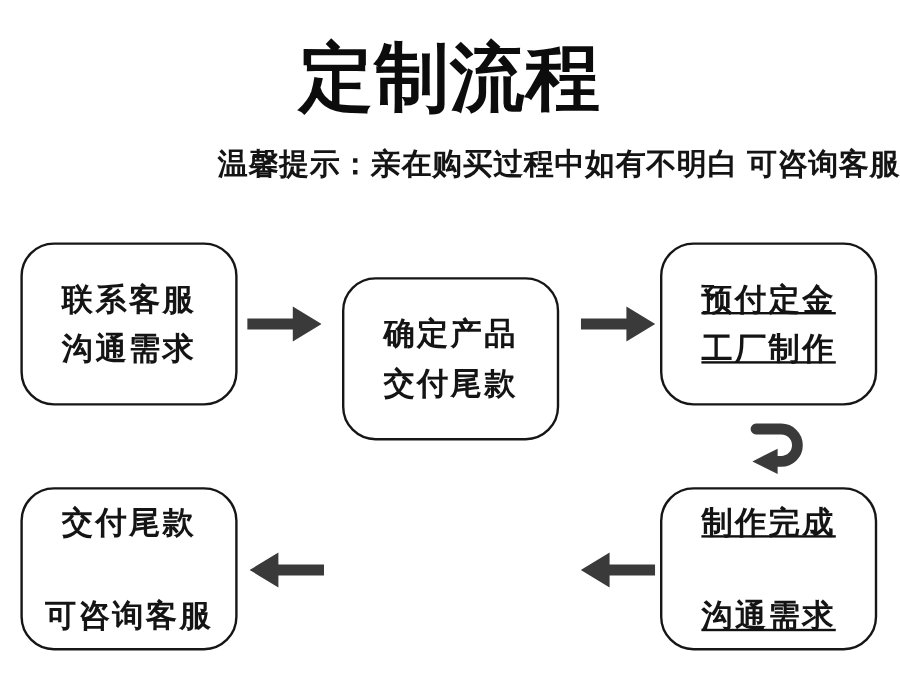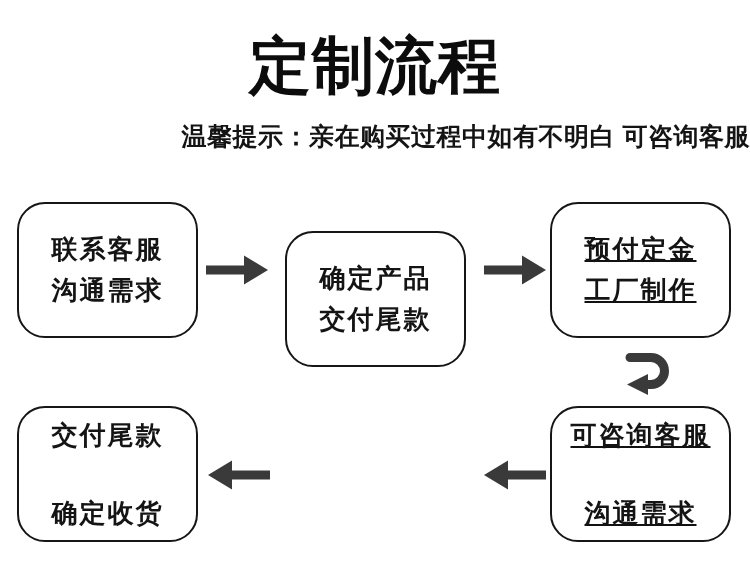--- a/index.html
+++ b/index.html
@@ -96,31 +96,31 @@
     <div class="step-line">预付定金</div>
     <div class="step-line">工厂制作</div>
   </div>
 
   <svg class="connector uturn" style="left:622px; top:350px;" viewBox="0 0 56 48">
     <path d="M 8 7.5 H 29 A 13.5 13.5 0 0 1 29 34.5 H 25" fill="none" stroke="#3a3a3a" stroke-width="9" stroke-linecap="round"></path>
     <polygon points="26,24 26,45 5,34.5" fill="#3a3a3a"></polygon>
   </svg>
 
   <div class="step-box row2 col3">
-    <div class="step-line">可咨询客服</div>
+    <div class="step-line">制作完成</div>
     <div class="step-line">沟通需求</div>
   </div>
 
   <svg class="connector h-arrow" style="left:484px; top:460px;" viewBox="0 0 62 30">
     <polygon points="62,10.5 24,10.5 24,0.5 0,15 24,29.5 24,19.5 62,19.5" fill="#3a3a3a"></polygon>
   </svg>
 
 
   <svg class="connector h-arrow" style="left:208px; top:460px;" viewBox="0 0 62 30">
     <polygon points="62,10.5 24,10.5 24,0.5 0,15 24,29.5 24,19.5 62,19.5" fill="#3a3a3a"></polygon>
   </svg>
 
   <div class="step-box row2 col1">
     <div class="step-line">交付尾款</div>
-    <div class="step-line">确定收货</div>
+    <div class="step-line">可咨询客服</div>
   </div>
 
 </div>
 
 </body></html>

